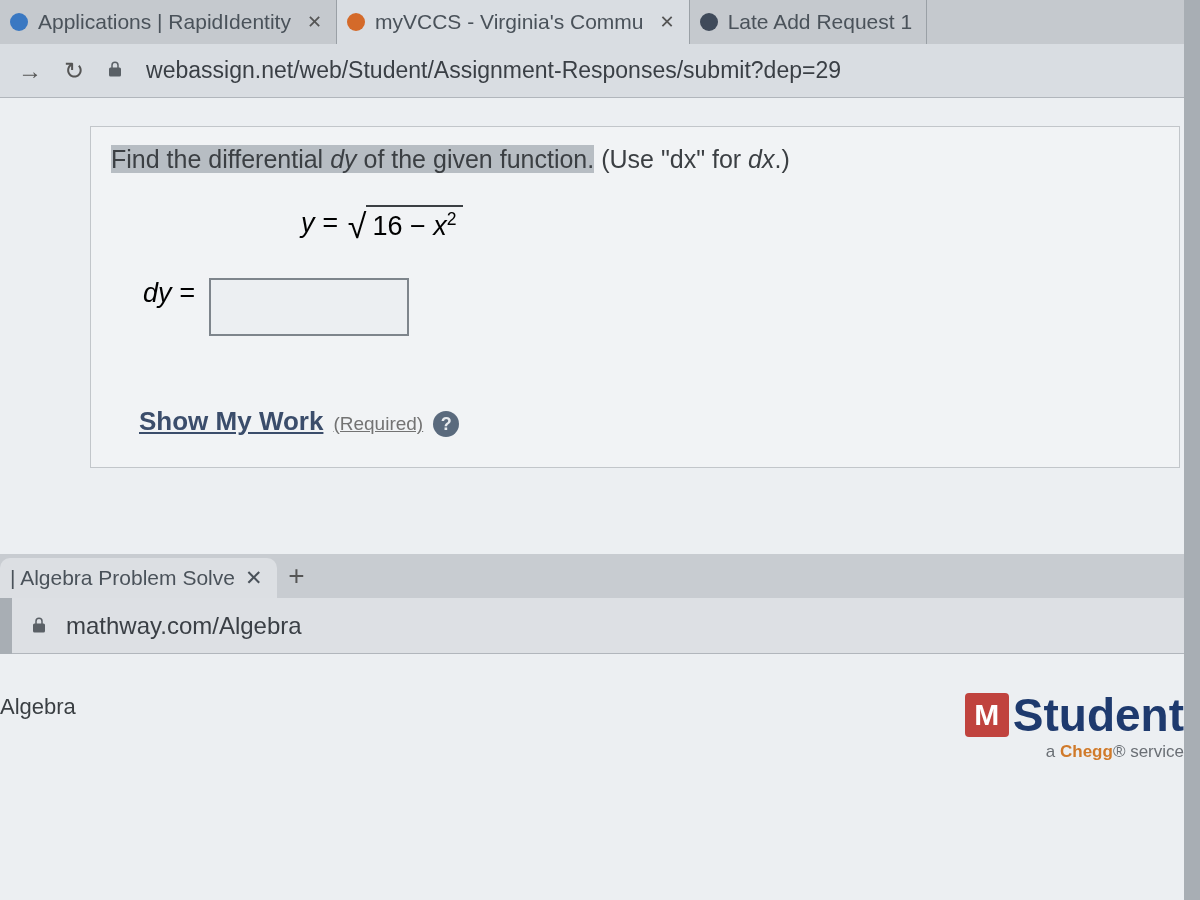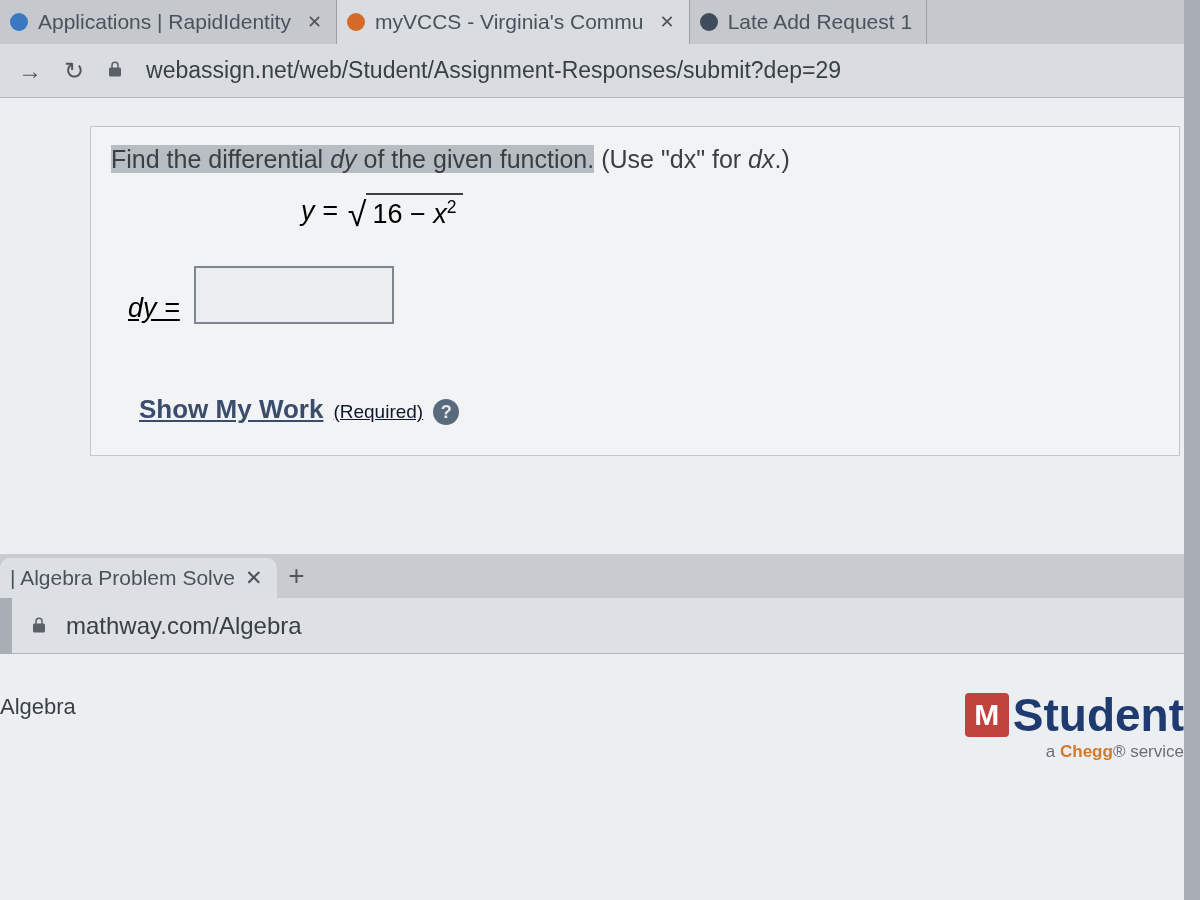--- a/index.html
+++ b/index.html
@@ -62,21 +62,21 @@
   .problem {
     background: #f1f3f5;
     border: 1px solid #c2c6ca;
     padding: 16px 20px 30px 20px;
     width: 1090px;
   }
   .prompt {
     font-size: 25px;
     line-height: 1.35;
     color: #3b3f43;
-    margin-bottom: 16px;
+    margin-bottom: 28px;
   }
   .hl { background: #b7bdc3; }
   .ital { font-style: italic; }
   .equation {
     font-size: 27px;
     font-style: italic;
     margin-left: 190px;
     margin-bottom: 36px;
     display: flex;
     align-items: center;
@@ -84,27 +84,26 @@
   }
   .sqrt {
     display: inline-flex;
     align-items: flex-start;
   }
   .surd { font-size: 34px; line-height: 1; font-style: normal; position: relative; top: 4px; }
   .radicand { border-top: 2px solid #3b3f43; padding: 2px 6px 0 6px; font-style: normal; }
   sup { font-size: 0.65em; vertical-align: super; }
   .answer-row {
     display: flex;
-    align-items: flex-end;
+    align-items: flex-start;
     gap: 14px;
     font-size: 27px;
     font-style: italic;
-    margin-left: 17px;
+    margin-left: 32px;
     margin-bottom: 70px;
-    text-decoration: underline;
   }
   .answer-input {
     width: 200px;
     height: 58px;
     border: 2px solid #7e858c;
     background: #eceff2;
     font-size: 22px;
     padding: 0 8px;
   }
   .show-work {
@@ -113,21 +112,21 @@
     gap: 10px;
     margin-left: 28px;
     font-size: 26px;
   }
   .show-work .title {
     font-weight: bold;
     color: #3b4d6b;
     text-decoration: underline;
   }
   .show-work .req {
-    color: #0f172a;
+    color: #737373;
     font-size: 19px;
     text-decoration: underline;
   }
   .help-icon {
     display: inline-flex;
     align-items: center; justify-content: center;
     width: 26px; height: 26px;
     border-radius: 50%;
     background: #5a6a7d;
     color: #e8ebee;

